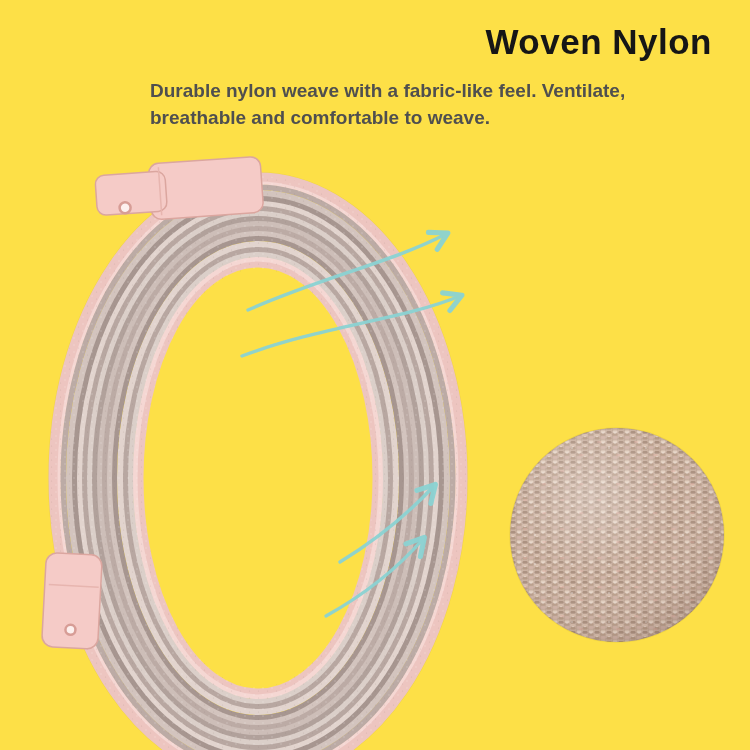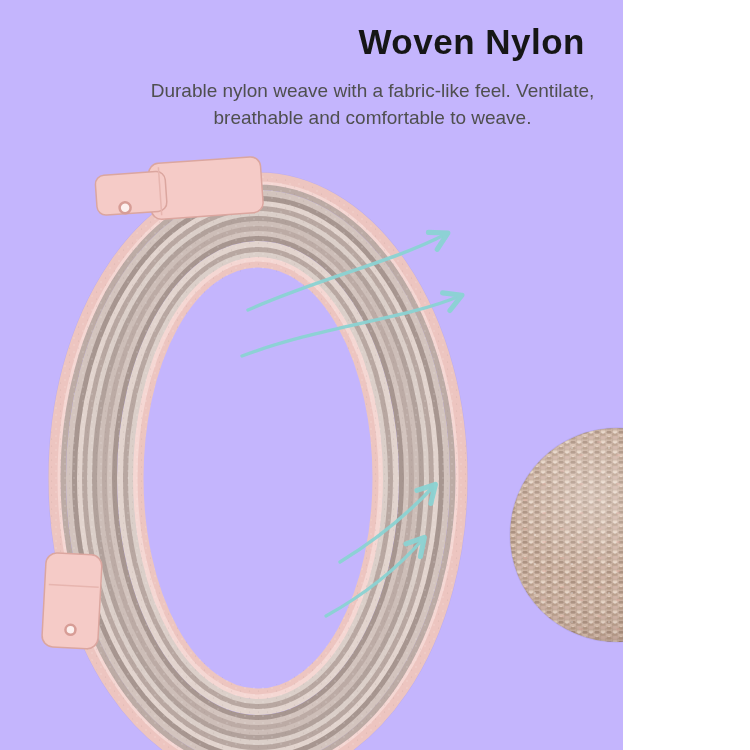--- a/index.html
+++ b/index.html
@@ -1,39 +1,39 @@
 <!DOCTYPE html>
 <html><head>
 <meta charset="utf-8">
 <style>
   html,body{margin:0;padding:0;background:#ffffff;}
   .page{
     position:relative;
-    width:623px;height:750px;
+    width:750px;height:750px;
     overflow:hidden;
-    background:#c4b5fd;
+    background:#fde047;
     font-family:"Liberation Sans", sans-serif;
   }
   .title{
     position:absolute;
     top:22px;right:38px;
     margin:0;
     font-size:35px;
     font-weight:700;
     color:#161616;
     letter-spacing:0.5px;
   }
   .desc{
     position:absolute;
     top:78px;left:150px;right:28px;
     margin:0;
-    text-align:center;
     font-size:19px;
     line-height:1.42;
     color:#4f4f4f;
+    font-weight:bold;
   }
   .photo{
     position:absolute;
     top:0;left:0;
   }
   .arrow{
     fill:none;
     stroke:#8bd3d3;
     stroke-width:3.4;
     stroke-linecap:round;

